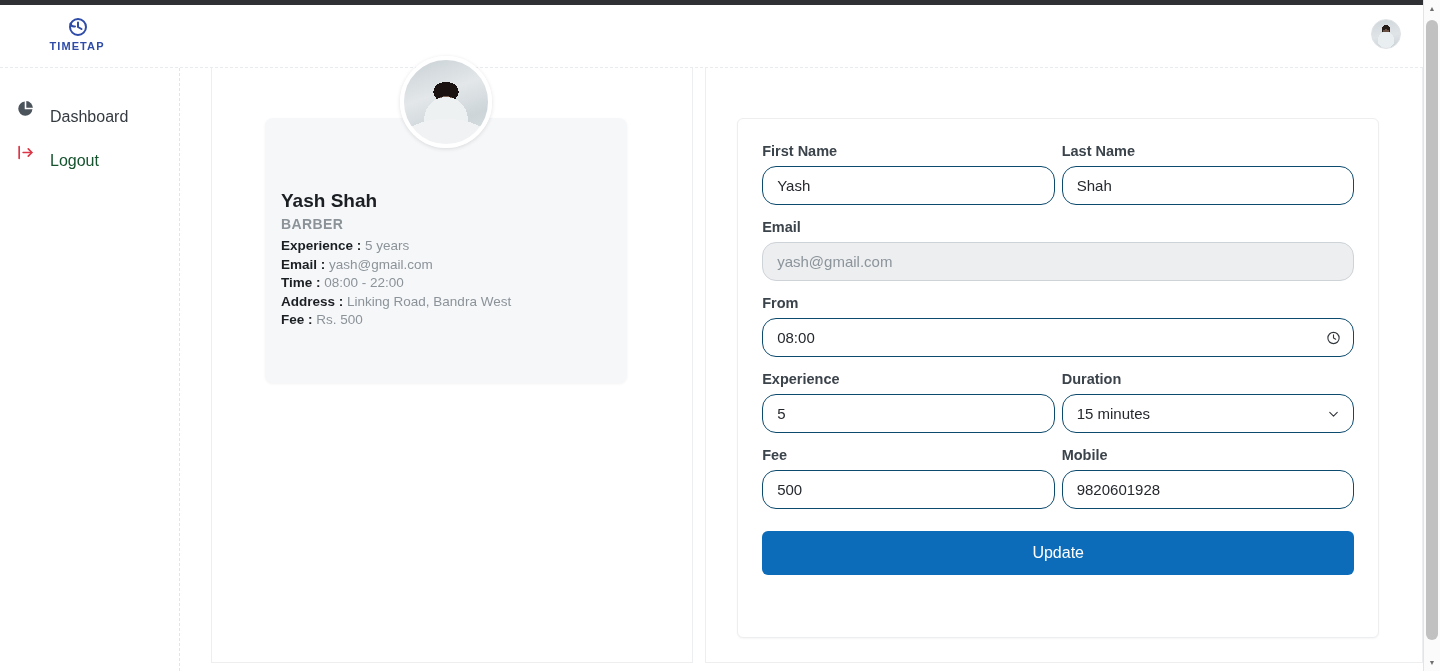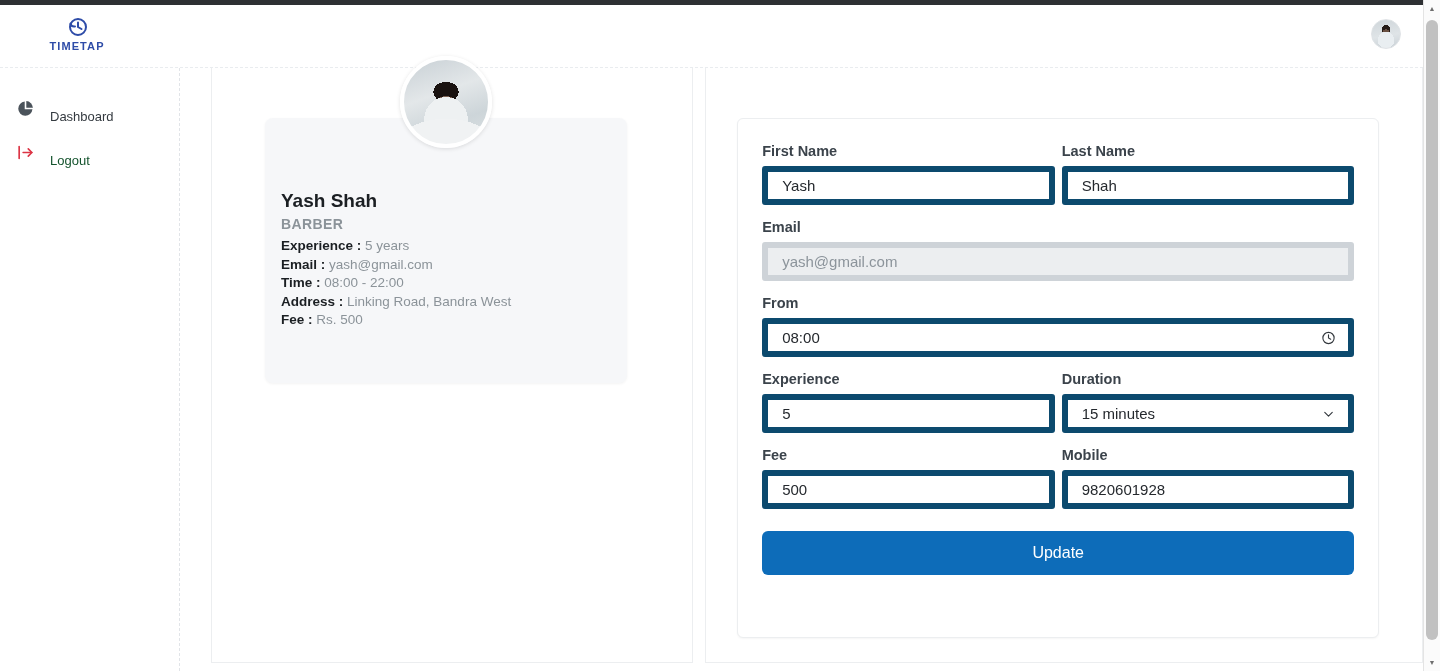--- a/index.html
+++ b/index.html
@@ -87,21 +87,21 @@
     display: flex; align-items: center;
     height: 44px; padding-left: 14px;
     cursor: pointer; text-decoration: none;
     color: #343a40;
   }
   .nav-icon {
     width: 22px; height: 22px; margin-right: 14px;
     display: flex; align-items: center; justify-content: center;
     color: #4b535b; flex: none;
   }
-  .nav-label { font-size: 13px; color: #343a40; margin-top: 17px; }
+  .nav-label { font-size: 16px; color: #343a40; margin-top: 17px; }
   .nav-item.logout .nav-icon { color: #dc3545; }
   .nav-item.logout .nav-label { color: #14532d; }
 
   
   .content {
     position: absolute; top: 63px; left: 180px;
     width: 1243px; height: 603px;
     background: #ffffff;
     display: flex;
   }
@@ -174,22 +174,22 @@
   .field { flex: 1; min-width: 0; }
   .field.full { width: 100%; }
   .field-label {
     display: block;
     font-size: 14.5px; font-weight: 700; color: #3b434b;
     margin-bottom: 7px;
   }
   .field-input {
     position: relative;
     width: 100%; height: 39px;
-    border: 6px solid #0c4a6e;
-    border-radius: 3px;
+    border: 1px solid #0c4a6e;
+    border-radius: 14px;
     background: #ffffff;
     display: flex; align-items: center;
     padding: 0 14px;
     font-size: 15px; color: #25292e;
     cursor: text;
   }
   .field-input.disabled {
     background: #eceef0;
     border-color: #ced3d8;
     color: #8c949b;

